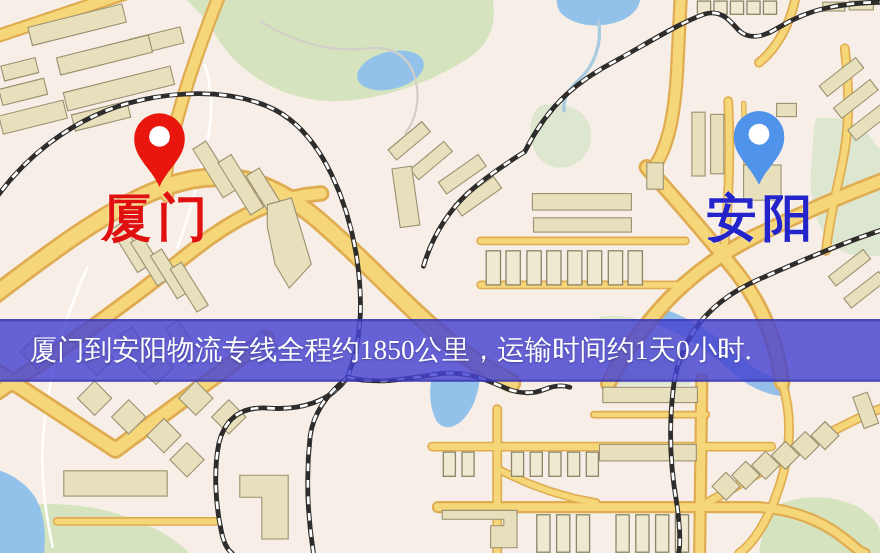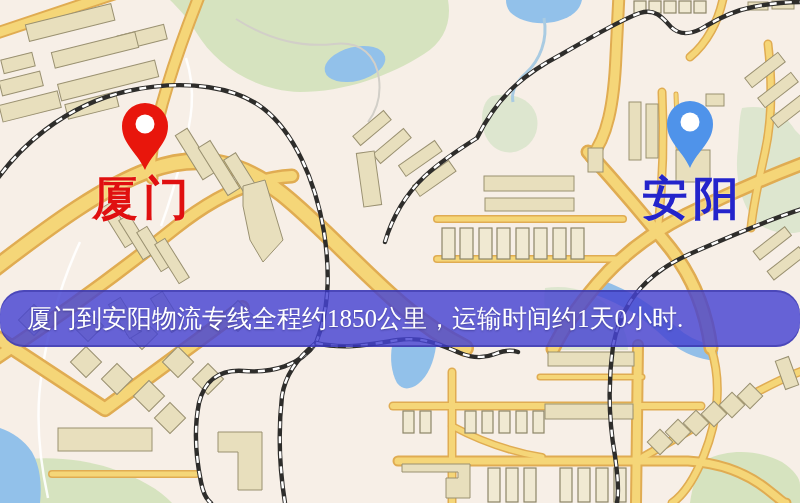--- a/index.html
+++ b/index.html
@@ -29,21 +29,20 @@
     letter-spacing:5px;white-space:nowrap;
     text-shadow:0 0 2px rgba(255,255,255,.55);
   }
   .origin-label{left:92px;top:176px;}
   .dest-label{left:642px;top:176px;}
 
   .banner{
     position:absolute;left:0;top:290px;width:800px;height:57px;
     background:rgba(70,67,210,0.82);
     box-shadow:inset 0 2px 0 rgba(42,40,150,.45), inset 0 -2px 0 rgba(42,40,150,.45);
-    border-radius:24px;
   }
   .banner span{
     display:block;padding-left:27px;line-height:57px;font-size:25px;
     white-space:nowrap;text-shadow:0 1px 2px rgba(0,0,60,.35);
   }
 </style>
 </head>
 <body>
 
 <div class="stage">

